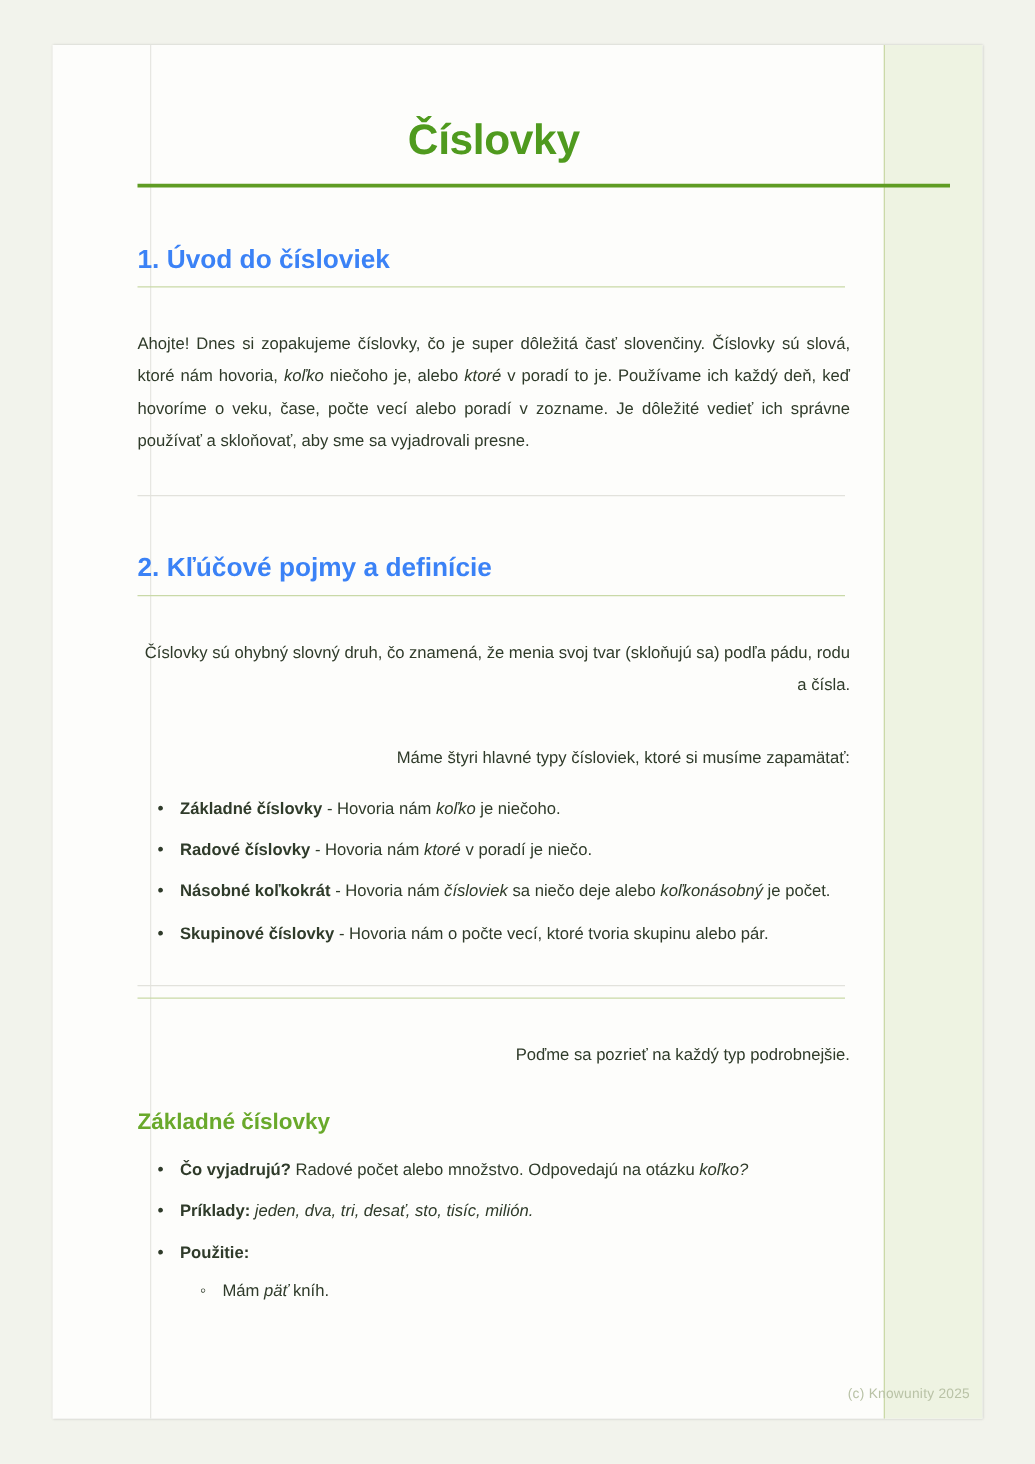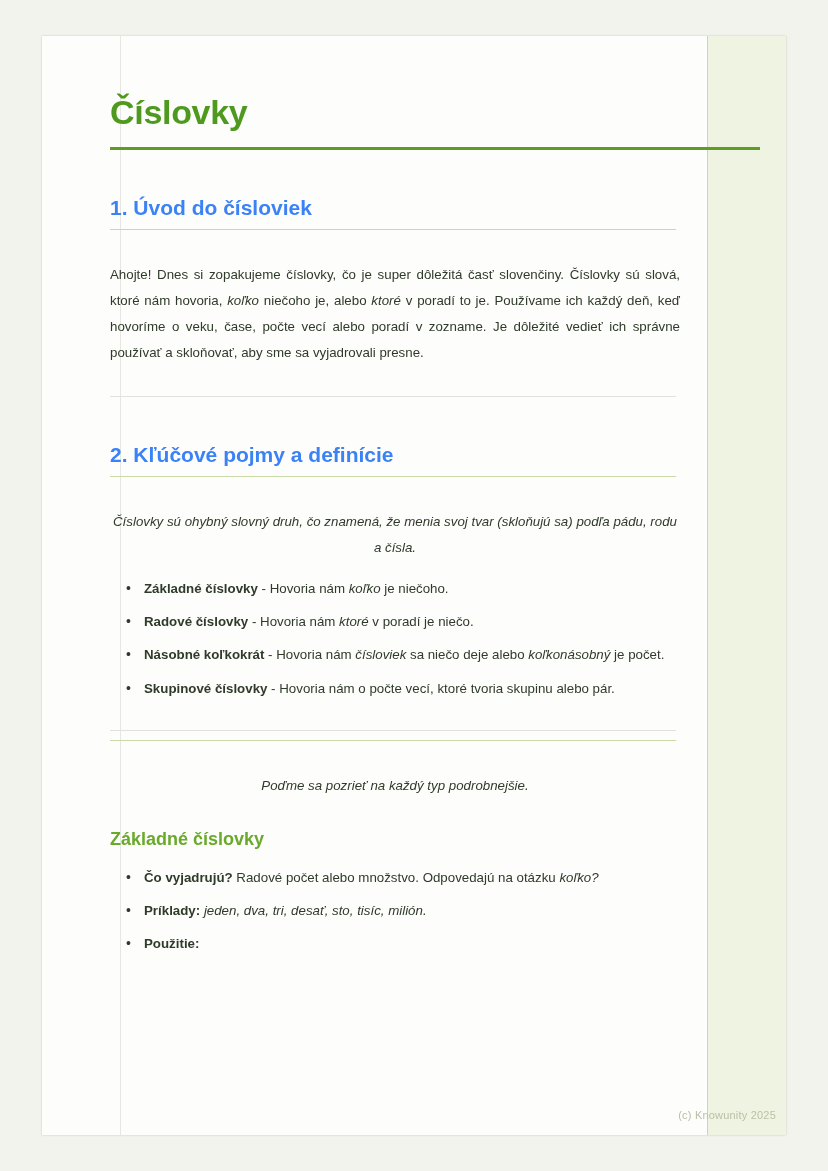--- a/index.html
+++ b/index.html
@@ -55,20 +55,21 @@
     height: 100%;
   }
 
   h1.doc-title {
     font-size: 34px;
     line-height: 1.1;
     color: #4f9a1e;
     font-weight: 700;
     margin: 58px 0 0 0;
     letter-spacing: -0.3px;
+    text-align: center;
   }
   .title-rule {
     margin-top: 16px;
     height: 3px;
     background: #5f9c23;
     width: 650px;
   }
 
   h2.sec-title {
     font-size: 21px;
@@ -91,22 +92,21 @@
   }
 
   p.para {
     font-size: 13.3px;
     line-height: 1.95;
     color: #2f3b2a;
     margin: 32px 0 0 0;
     text-align: justify;
   }
   p.para.tight {
-    text-align: center;
-    font-style: italic;
+    text-align: right;
   }
 
   ul.bullets {
     margin: 16px 0 0 0;
     padding-left: 22px;
     list-style: none;
   }
   ul.bullets > li {
     position: relative;
     font-size: 13.3px;
@@ -179,20 +179,21 @@
     <div class="sec-rule"></div>
     <p class="para">
       <span>Ahojte! Dnes si zopakujeme číslovky, čo je super dôležitá časť slovenčiny. Číslovky sú slová, ktoré nám hovoria, </span><i>koľko</i><span> niečoho je, alebo </span><i>ktoré</i><span> v poradí to je. Používame ich každý deň, keď hovoríme o veku, čase, počte vecí alebo poradí v zozname. Je dôležité vedieť ich správne používať a skloňovať, aby sme sa vyjadrovali presne.</span>
     </p>
 
     <div class="divider"></div>
 
     <h2 class="sec-title">2. Kľúčové pojmy a definície</h2>
     <div class="sec-rule"></div>
     <p class="para tight">Číslovky sú ohybný slovný druh, čo znamená, že menia svoj tvar (skloňujú sa) podľa pádu, rodu a čísla.</p>
+    <p class="para tight">Máme štyri hlavné typy čísloviek, ktoré si musíme zapamätať:</p>
 
     <ul class="bullets">
       <li>
         <b>Základné číslovky</b><span> - Hovoria nám </span><i>koľko</i><span> je niečoho.</span>
       </li>
       <li>
         <b>Radové číslovky</b><span> - Hovoria nám </span><i>ktoré</i><span> v poradí je niečo.</span>
       </li>
       <li>
         <b>Násobné koľkokrát</b><span> - Hovoria nám </span><i>čísloviek</i><span> sa niečo deje alebo </span><i>koľkonásobný</i><span> je počet.</span>
@@ -211,19 +212,24 @@
 
     <ul class="bullets">
       <li>
         <b>Čo vyjadrujú?</b><span> Radové počet alebo množstvo. Odpovedajú na otázku </span><i>koľko?</i>
       </li>
       <li>
         <b>Príklady:</b><span> </span><i>jeden, dva, tri, desať, sto, tisíc, milión.</i>
       </li>
       <li>
         <b>Použitie:</b>
+        <ul class="sub">
+          <li>
+            <span>Mám </span><i>päť</i><span> kníh.</span>
+          </li>
+        </ul>
       </li>
     </ul>
 
   </div>
 
   <div class="footer-note">(c) Knowunity 2025</div>
 </div>
 
 </body></html>

